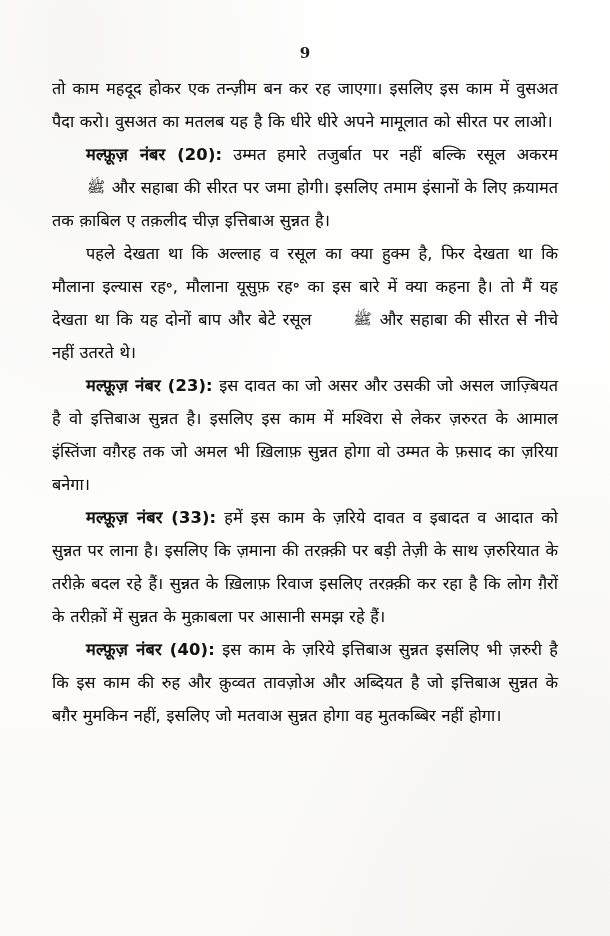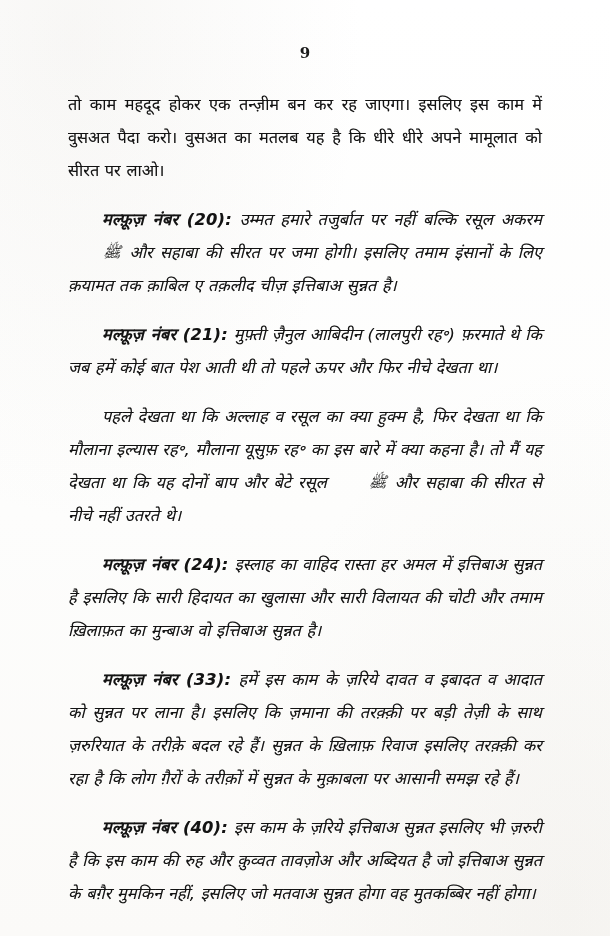--- a/index.html
+++ b/index.html
@@ -49,34 +49,33 @@
   }
 
   .text-block {
     position: absolute;
     top: 72px;
     left: 52px;
     width: 506px;
   }
 
   p.para {
-    margin: 16px;
+    margin: 0;
     font-family: "DejaVu Sans", sans-serif;
     font-size: 16.3px;
     line-height: 33px;
     text-align: justify;
     text-justify: inter-word;
     color: #131313;
     word-spacing: 0.5px;
     -webkit-font-smoothing: antialiased;
   }
 
   p.para.indent {
     text-indent: 34px;
-    font-style: italic;
   }
 
   p.para.first {
     text-indent: 0;
   }
 
   .lbl {
     font-weight: 700;
     letter-spacing: 0.2px;
   }
@@ -108,33 +107,30 @@
   <div class="text-block">
 
     <p class="para first">
       <span>तो काम महदूद होकर एक तन्ज़ीम बन कर रह जाएगा। इसलिए इस काम में वुसअत पैदा करो। वुसअत का मतलब यह है कि धीरे धीरे अपने मामूलात को सीरत पर लाओ।</span>
     </p>
 
     <p class="para indent">
       <span class="lbl">मल्फ़ूज़ नंबर (20):</span><span> उम्मत हमारे तजुर्बात पर नहीं बल्कि रसूल अकरम </span><span class="honorific">ﷺ</span><span> और सहाबा की सीरत पर जमा होगी। इसलिए तमाम इंसानों के लिए क़यामत तक क़ाबिल ए तक़लीद चीज़ इत्तिबाअ सुन्नत है।</span>
     </p>
 
-    <p class="para indent">
-      <span class="lbl">मल्फ़ूज़ नंबर (21):</span><span> मुफ़्ती ज़ैनुल आबिदीन (लालपुरी रह॰) फ़रमाते थे कि जब हमें कोई बात पेश आती थी तो पहले ऊपर और फिर नीचे देखता था।</span>
-    </p>
 
     <p class="para indent">
       <span>पहले देखता था कि अल्लाह व रसूल का क्या हुक्म है, फिर देखता था कि मौलाना इल्यास रह॰, मौलाना यूसुफ़ रह॰ का इस बारे में क्या कहना है। तो मैं यह देखता था कि यह दोनों बाप और बेटे रसूल </span><span class="honorific">ﷺ</span><span> और सहाबा की सीरत से नीचे नहीं उतरते थे।</span>
     </p>
 
 
+    <p class="para indent">
+      <span class="lbl">मल्फ़ूज़ नंबर (23):</span><span> इस दावत का जो असर और उसकी जो असल जाज़्बियत है वो इत्तिबाअ सुन्नत है। इसलिए इस काम में मश्विरा से लेकर ज़रुरत के आमाल इंस्तिंजा वग़ैरह तक जो अमल भी ख़िलाफ़ सुन्नत होगा वो उम्मत के फ़साद का ज़रिया बनेगा।</span>
+    </p>
 
-    <p class="para indent">
-      <span class="lbl">मल्फ़ूज़ नंबर (24):</span><span> इस्लाह का वाहिद रास्ता हर अमल में इत्तिबाअ सुन्नत है इसलिए कि सारी हिदायत का खुलासा और सारी विलायत की चोटी और तमाम ख़िलाफ़त का मुन्बाअ वो इत्तिबाअ सुन्नत है।</span>
-    </p>
 
     <p class="para indent">
       <span class="lbl">मल्फ़ूज़ नंबर (33):</span><span> हमें इस काम के ज़रिये दावत व इबादत व आदात को सुन्नत पर लाना है। इसलिए कि ज़माना की तरक़्क़ी पर बड़ी तेज़ी के साथ ज़रुरियात के तरीक़े बदल रहे हैं। सुन्नत के ख़िलाफ़ रिवाज इसलिए तरक़्क़ी कर रहा है कि लोग ग़ैरों के तरीक़ों में सुन्नत के मुक़ाबला पर आसानी समझ रहे हैं।</span>
     </p>
 
     <p class="para indent">
       <span class="lbl">मल्फ़ूज़ नंबर (40):</span><span> इस काम के ज़रिये इत्तिबाअ सुन्नत इसलिए भी ज़रुरी है कि इस काम की रुह और क़ुव्वत तावज़ोअ और अब्दियत है जो इत्तिबाअ सुन्नत के बग़ैर मुमकिन नहीं, इसलिए जो मतवाअ सुन्नत होगा वह मुतकब्बिर नहीं होगा।</span>
     </p>
 
   </div>

